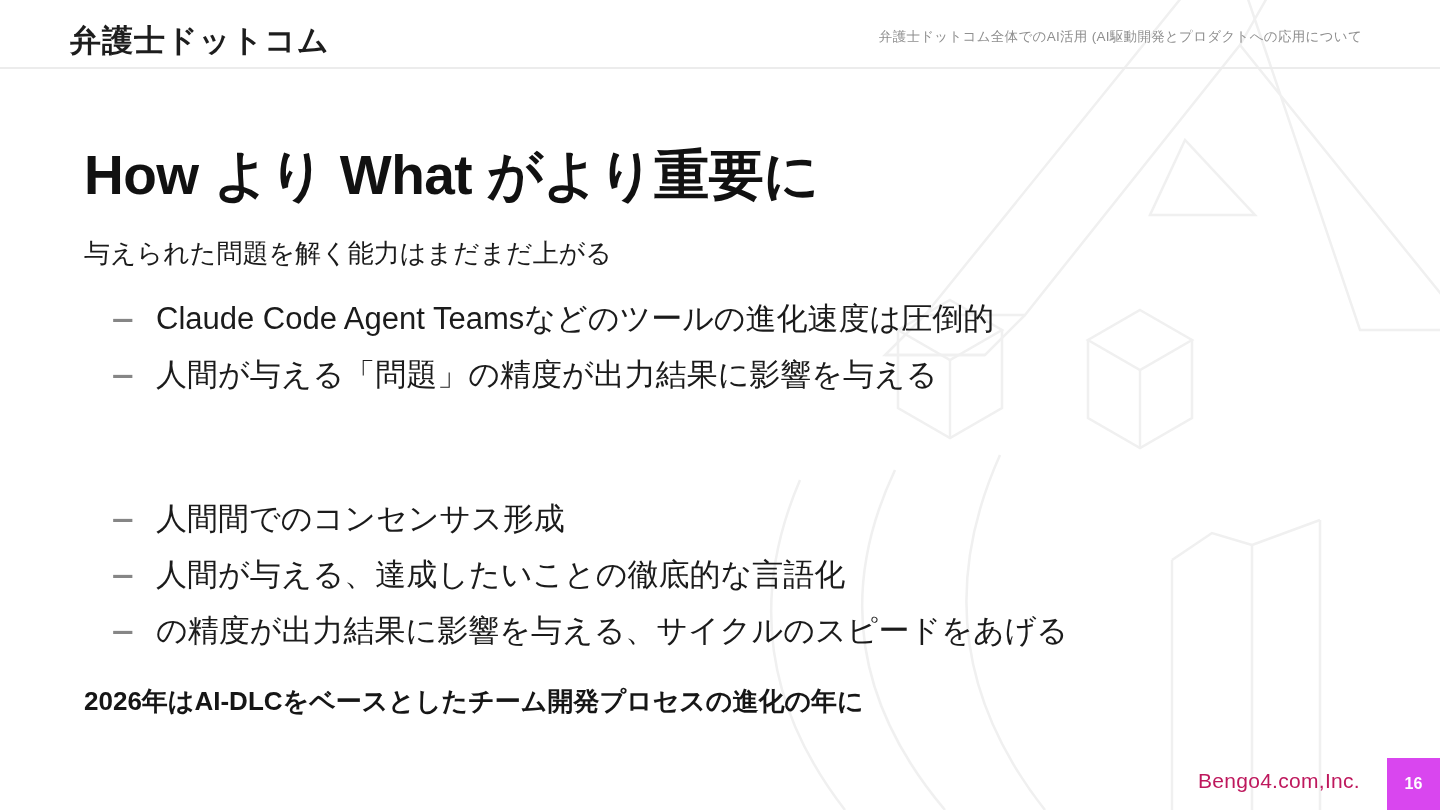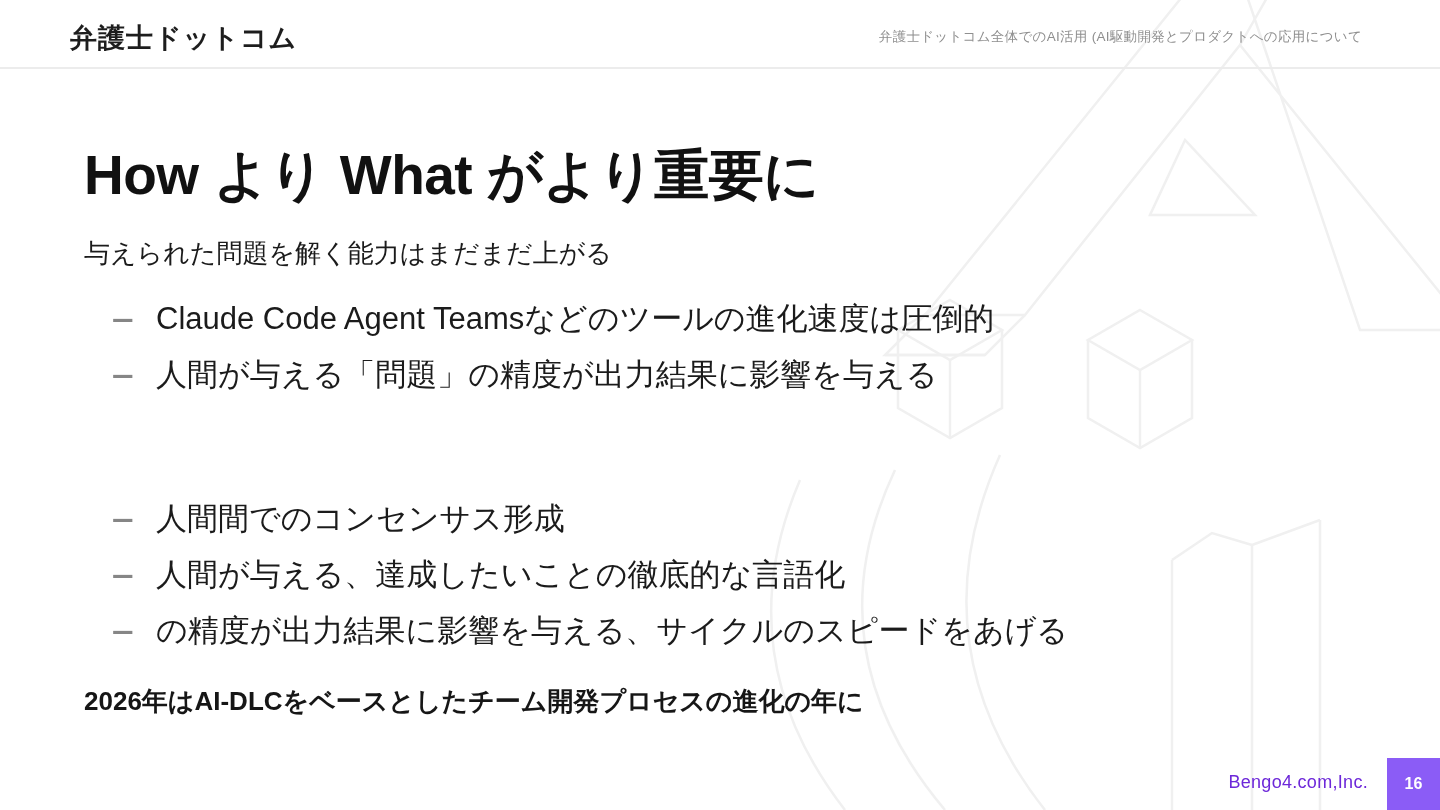--- a/index.html
+++ b/index.html
@@ -13,21 +13,21 @@
   
   .watermark { position:absolute; top:0; right:0; width:760px; height:810px; z-index:0; }
 
   
   .header {
     position:absolute; top:0; left:0; right:0; height:69px;
     border-bottom:2px solid #ececec; z-index:2;
   }
   .logo {
     position:absolute; left:70px; top:20px;
-    font-size:27px; font-weight:800; letter-spacing:1px; color:#1d1d1d;
+    font-size:31px; font-weight:800; letter-spacing:1px; color:#1d1d1d;
   }
   .header-subtitle {
     position:absolute; right:78px; top:28px;
     font-size:13.5px; color:#8f8f8f; letter-spacing:0.3px; white-space:nowrap;
   }
 
   
   .content { position:absolute; inset:0; z-index:1; }
   .line { position:absolute; white-space:nowrap; }
   .title {
@@ -41,26 +41,26 @@
   .b-1 { top:298px; } .b-2 { top:354px; }
   .b-3 { top:498px; } .b-4 { top:554px; } .b-5 { top:610px; }
   .dash {
     display:inline-block; width:44px; color:#868686; font-weight:700;
     transform:scaleX(1.25); transform-origin:left center;
   }
   .closing { left:84px; top:684px; font-size:26px; font-weight:700; color:#161616; }
 
   
   .company {
-    position:absolute; right:72px; bottom:17px;
-    font-size:18px; color:#6d28d9; letter-spacing:0.3px; z-index:2;
+    position:absolute; right:80px; bottom:17px;
+    font-size:21px; color:#be185d; letter-spacing:0.3px; z-index:2;
   }
   .page-box {
     position:absolute; right:0; bottom:0; width:53px; height:52px;
-    background:#8b5cf6; display:flex; align-items:center; justify-content:center; z-index:2;
+    background:#d946ef; display:flex; align-items:center; justify-content:center; z-index:2;
   }
   .page-box span { color:#ffffff; font-size:16px; font-weight:700; }
 </style>
 </head>
 <body>
 
 <div class="slide">
 
   <svg class="watermark" viewBox="0 0 760 810" fill="none" stroke="#f0f0f0" stroke-width="2.5">
 

